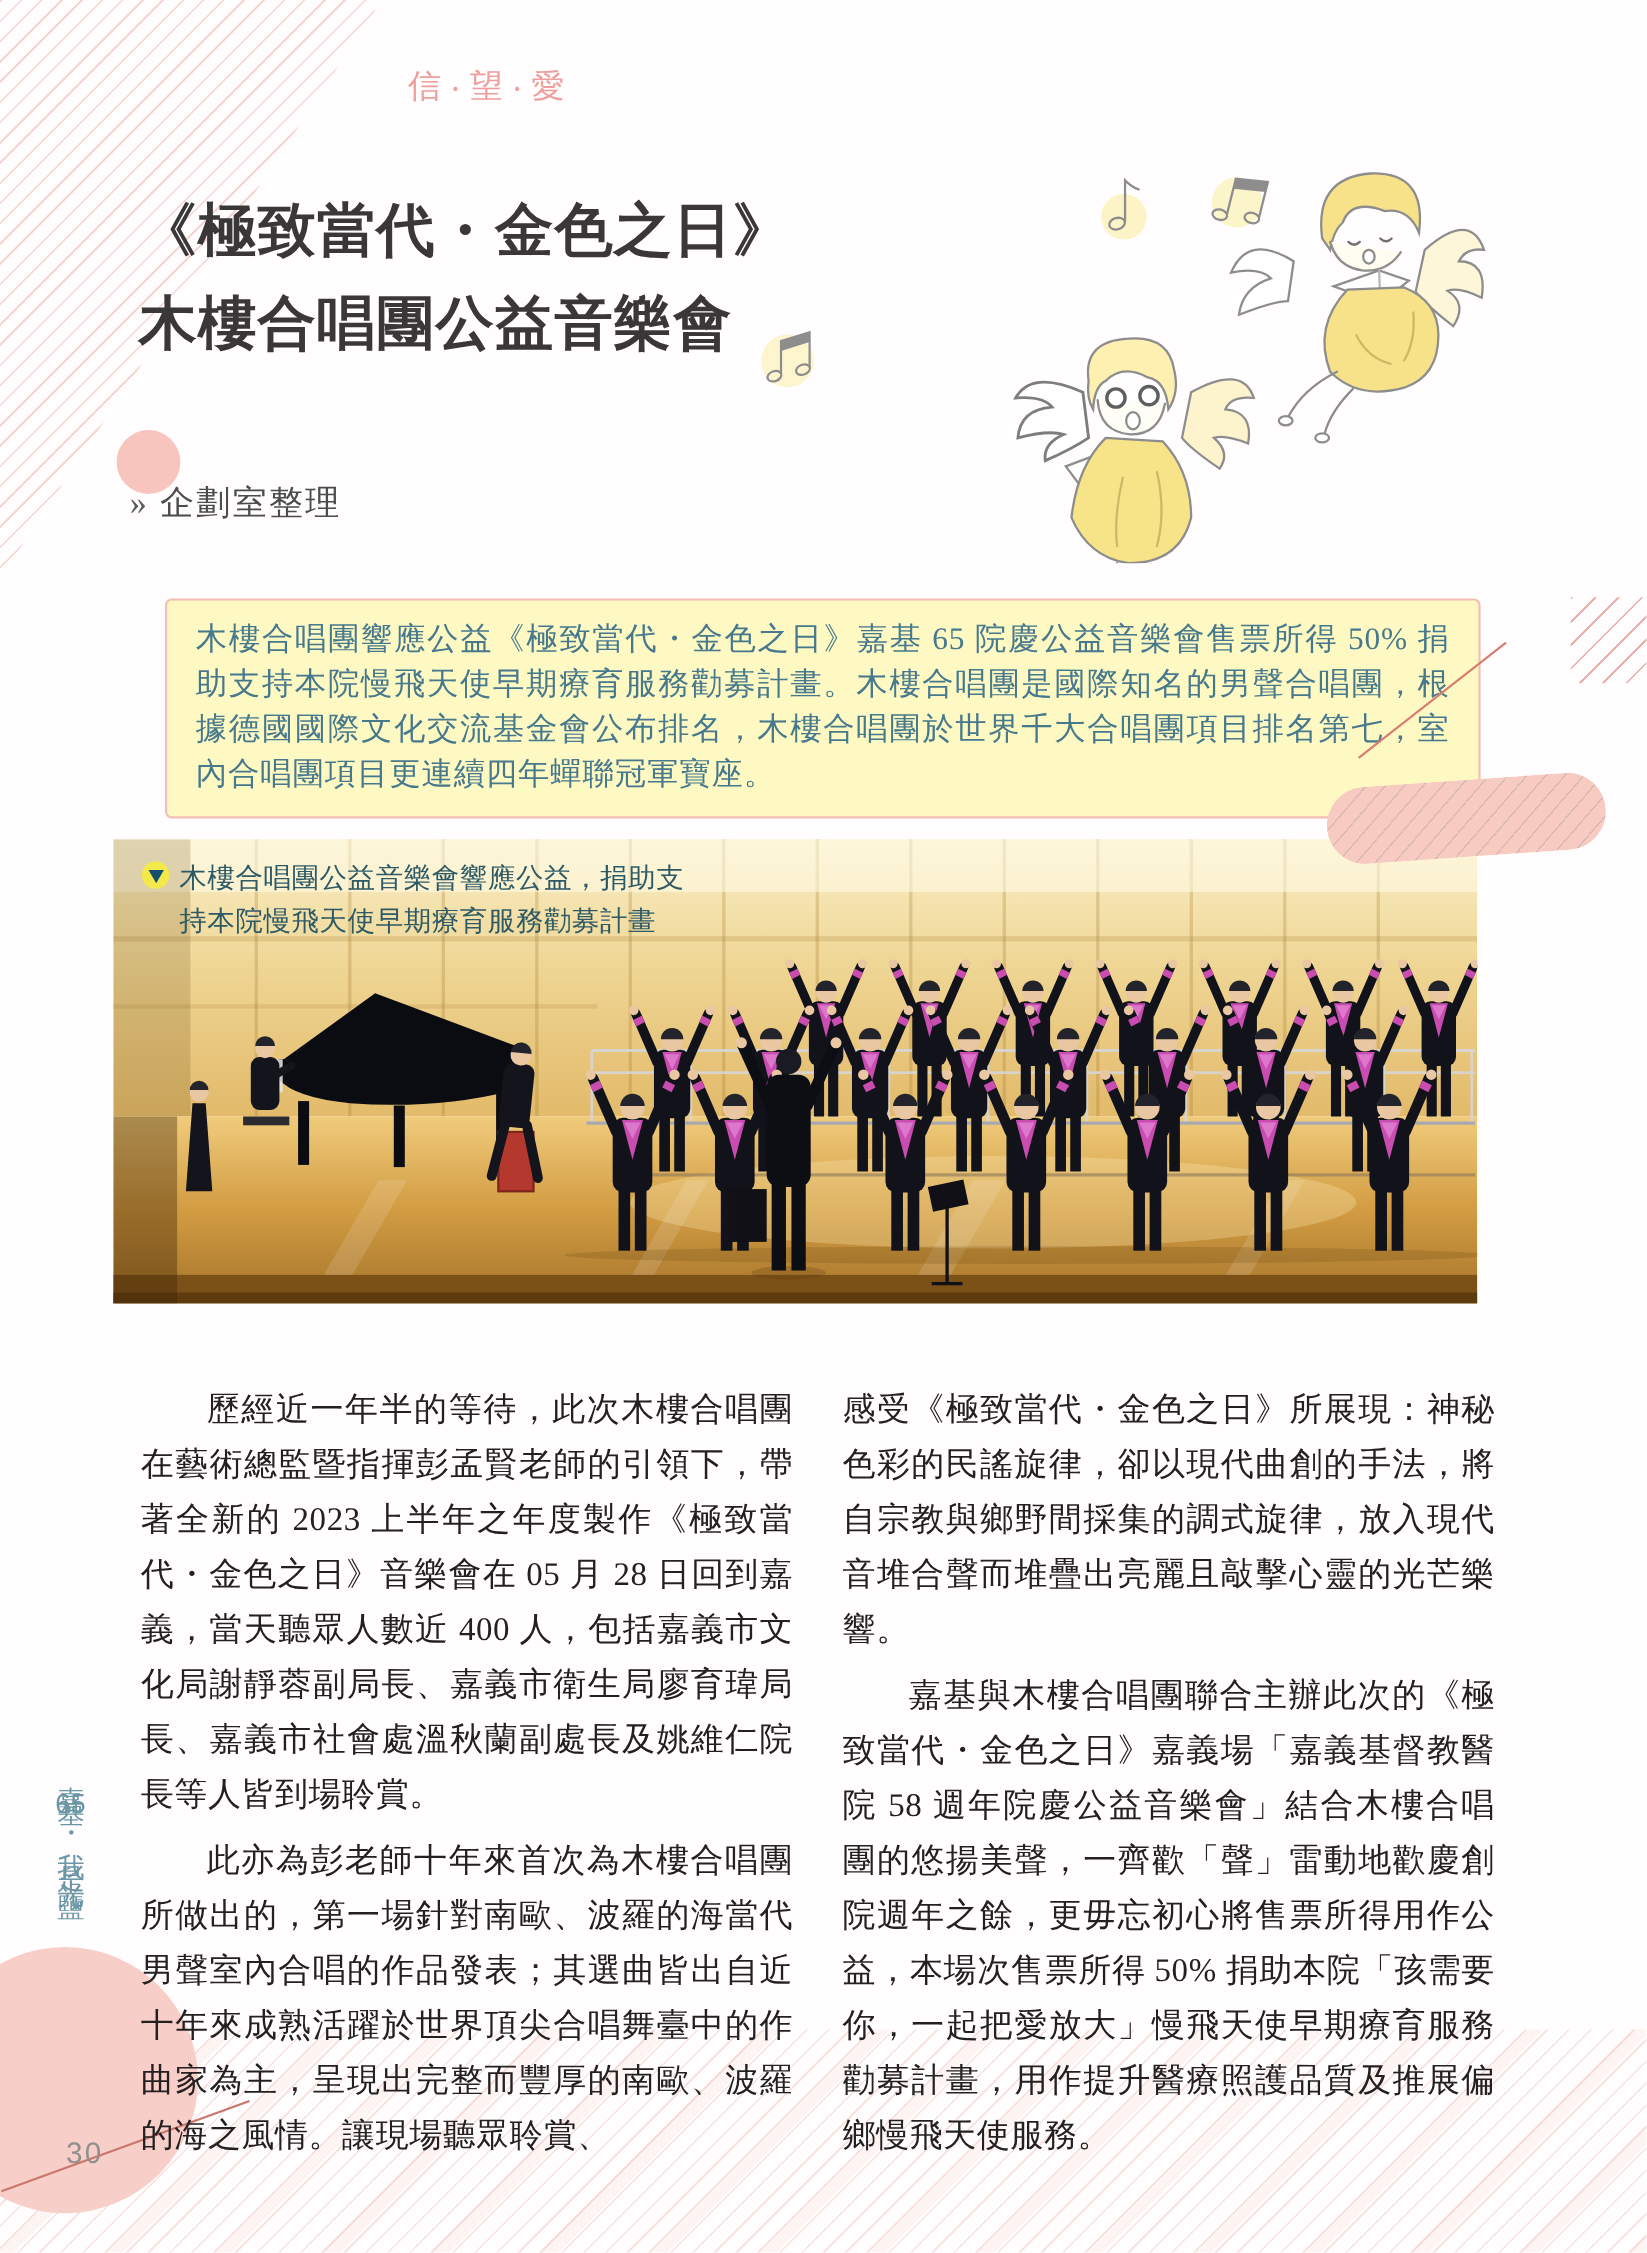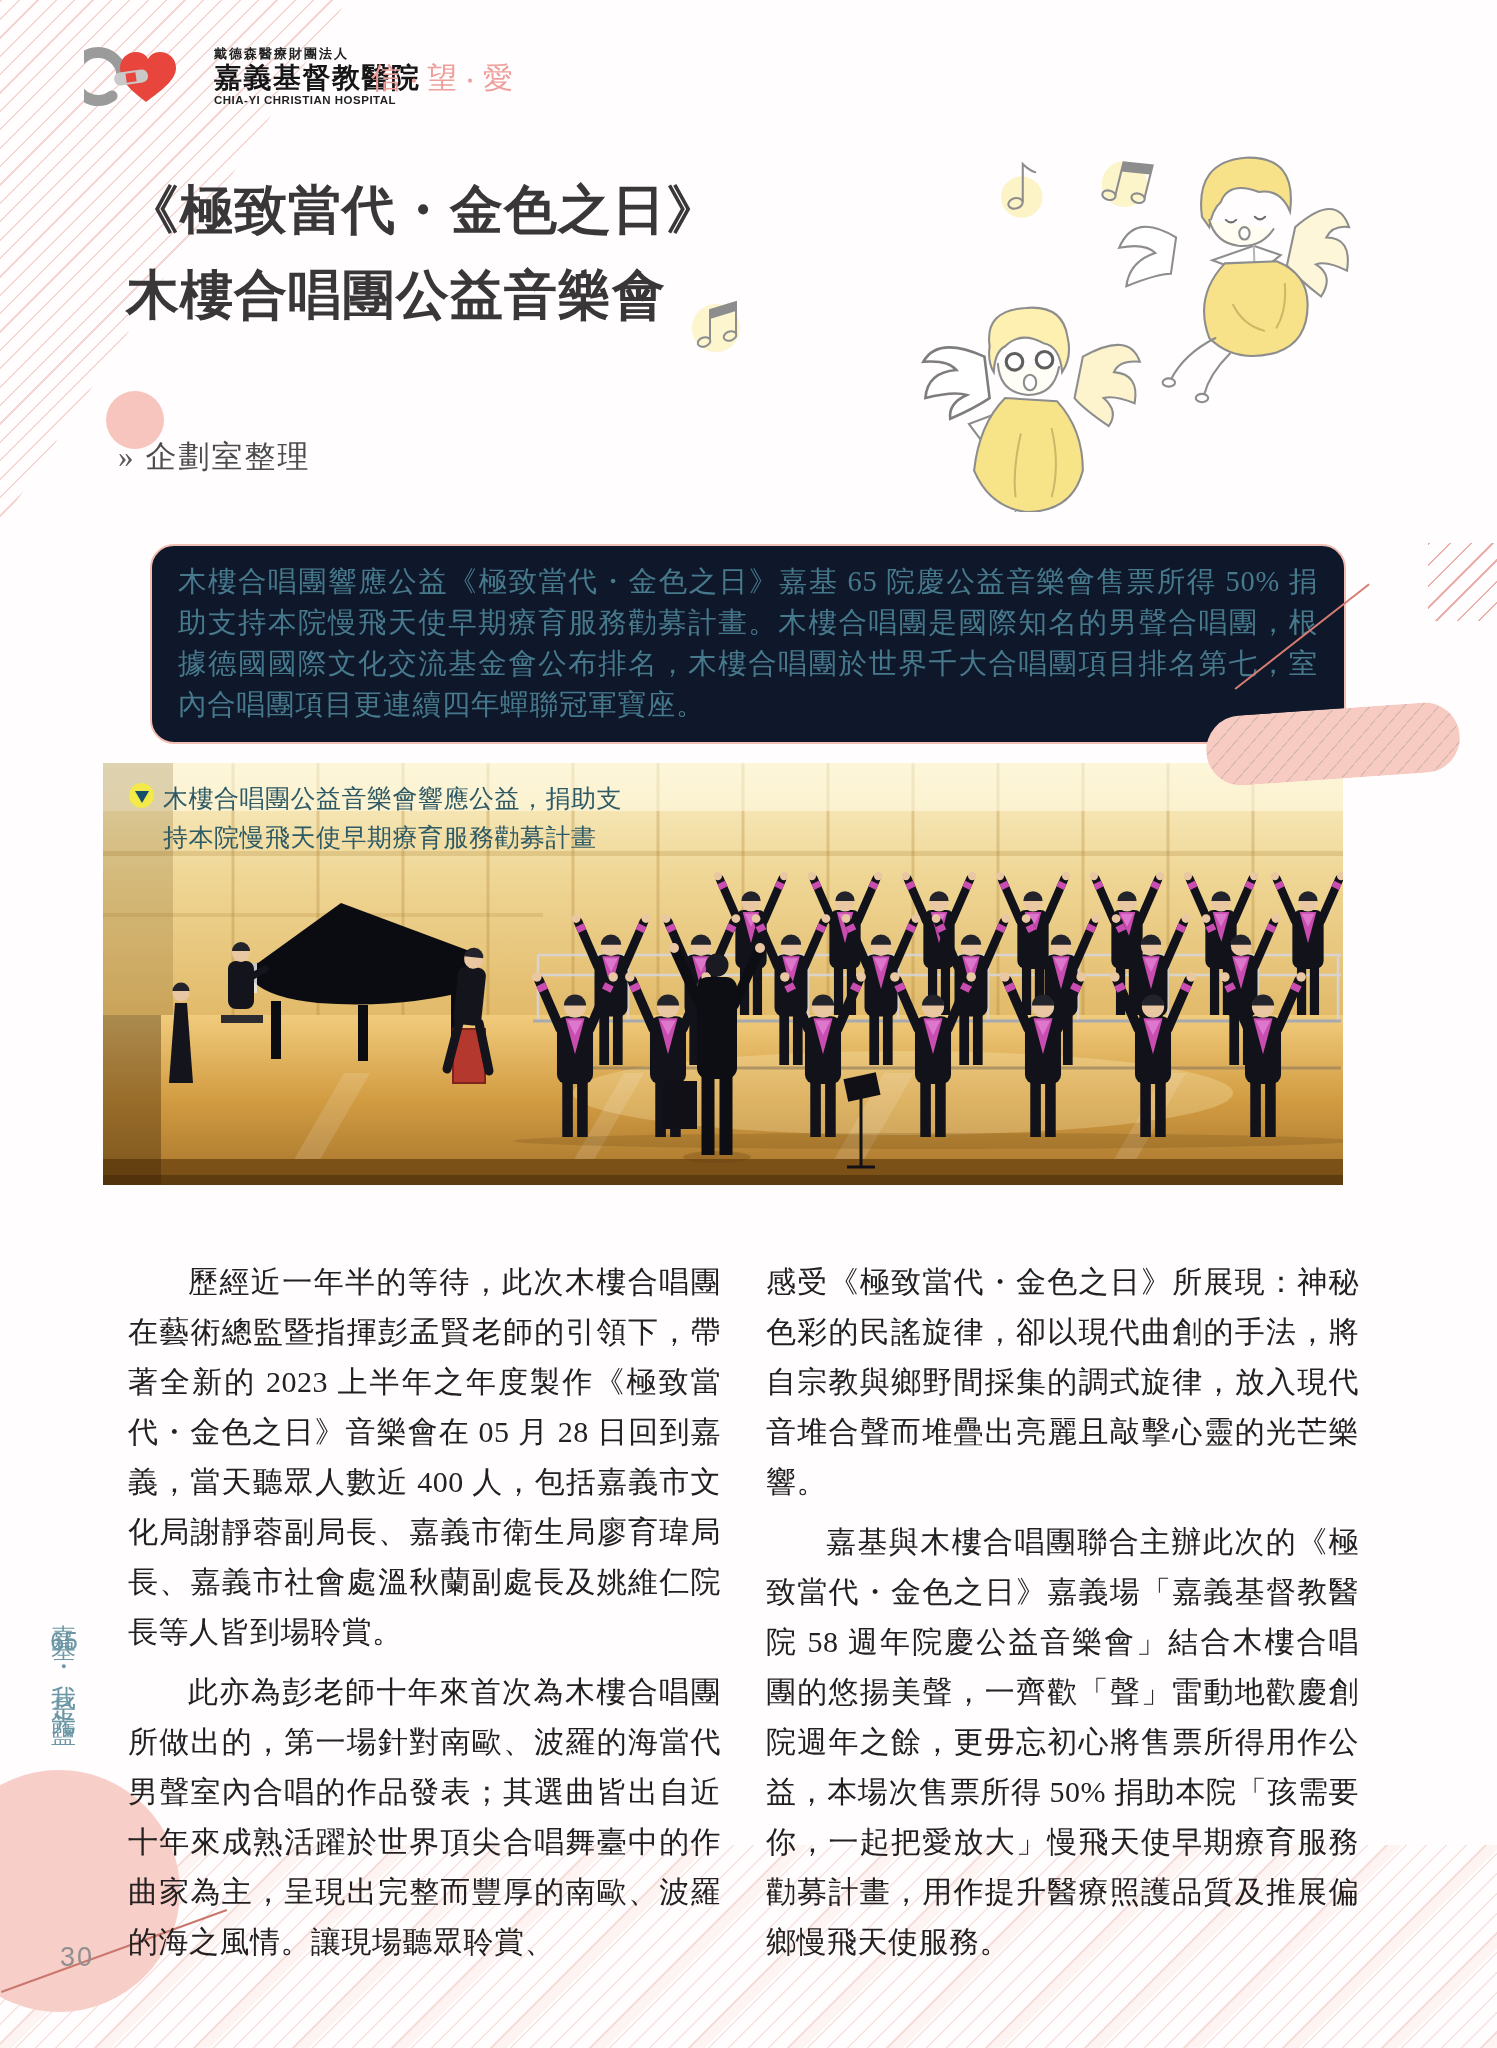--- a/index.html
+++ b/index.html
@@ -37,22 +37,22 @@
   .motto{position:absolute;left:346px;top:56px;font-size:30px;color:#ee9f9c;letter-spacing:9px;
     font-family:"Liberation Sans",sans-serif;z-index:3;margin-left:25px;}
 
   
   .title{position:absolute;left:126px;top:168px;z-index:3;font-weight:700;color:#3a3738;
     font-size:53px;line-height:85px;letter-spacing:1px;}
   .byline{position:absolute;left:118px;top:436px;z-index:3;font-size:31px;color:#4c4c4c;letter-spacing:2px;}
   .byline .mk{color:#5a5a5a;margin-right:10px;}
 
   
-  .intro-box{position:absolute;left:150px;top:544px;width:1196px;height:200px;background:#0f172a;
-    border:2px solid #f3beb3;border-radius:24px;z-index:2;box-sizing:border-box;padding:15px 26px 0 26px;}
+  .intro-box{position:absolute;left:150px;top:544px;width:1196px;height:200px;background:#fef9c3;
+    border:2px solid #f3beb3;border-radius:6px;z-index:2;box-sizing:border-box;padding:15px 26px 0 26px;}
   .intro-box p{margin:0;font-size:28.5px;line-height:41px;letter-spacing:.8px;color:#47798c;
     text-align:justify;}
 
   
   .photo{position:absolute;left:103px;top:763px;width:1001px;height:422px;margin:0;z-index:2;}
   .photo svg{display:block;width:1240px;height:422px;}
   .photo figcaption{position:absolute;left:26px;top:16px;display:flex;gap:9px;align-items:flex-start;}
   .cap-marker{flex:0 0 auto;width:25px;height:25px;border-radius:50%;background:#f3e94b;position:relative;margin-top:4px;}
   .cap-marker .tri{position:absolute;left:50%;top:55%;transform:translate(-50%,-50%);width:0;height:0;
     border-left:7px solid transparent;border-right:7px solid transparent;border-top:12px solid #14506b;}
@@ -83,33 +83,20 @@
 
 <div id="page">
 
   <div class="hatch-tl"></div>
   <div class="hatch-right"></div>
   <div class="hatch-bottom"></div>
   <div class="pink-circle-box"></div>
   <div class="pink-circle-bottom"></div>
   <div class="red-line-bottom"></div>
 
-  <div class="logo">
-    <svg width="122" height="62" viewBox="0 0 122 62">
-      <path d="M38,31 a24,24 0 1 0 -10,19" fill="none" stroke="#9b9b9b" stroke-width="11" stroke-linecap="round"></path>
-      <path d="M62,56 C46,44 36,34 36,22 C36,12 44,6 52,6 C58,6 62,9 64,13 C66,9 70,6 76,6 C84,6 92,12 92,22 C92,34 78,44 62,56 Z" fill="#e8453c"></path>
-      <rect x="30" y="25" width="34" height="13" rx="6" fill="#c9c9c9" transform="rotate(-8 47 31)"></rect>
-      <rect x="42" y="27" width="10" height="9" fill="#e8453c" transform="rotate(-8 47 31)"></rect>
-    </svg>
-    <div class="logo-text">
-      <div class="logo-foundation">戴德森醫療財團法人</div>
-      <div class="logo-zh">嘉義基督教醫院</div>
-      <div class="logo-en">CHIA-YI CHRISTIAN HOSPITAL</div>
-    </div>
-  </div>
   <div class="motto">信‧望‧愛</div>
 
   <svg class="angels" viewBox="0 0 430 390">
     <g stroke="#8d8d8d" stroke-width="2" fill="none" stroke-linecap="round">
 
       <g>
         <circle cx="96" cy="86" r="20" fill="#fcf3c0" stroke="none" opacity=".9"></circle>
         <ellipse cx="90" cy="92" rx="7" ry="5" transform="rotate(-15 90 92)"></ellipse>
         <path d="M97,90 V54 q6,6 12,8"></path>
       </g>

